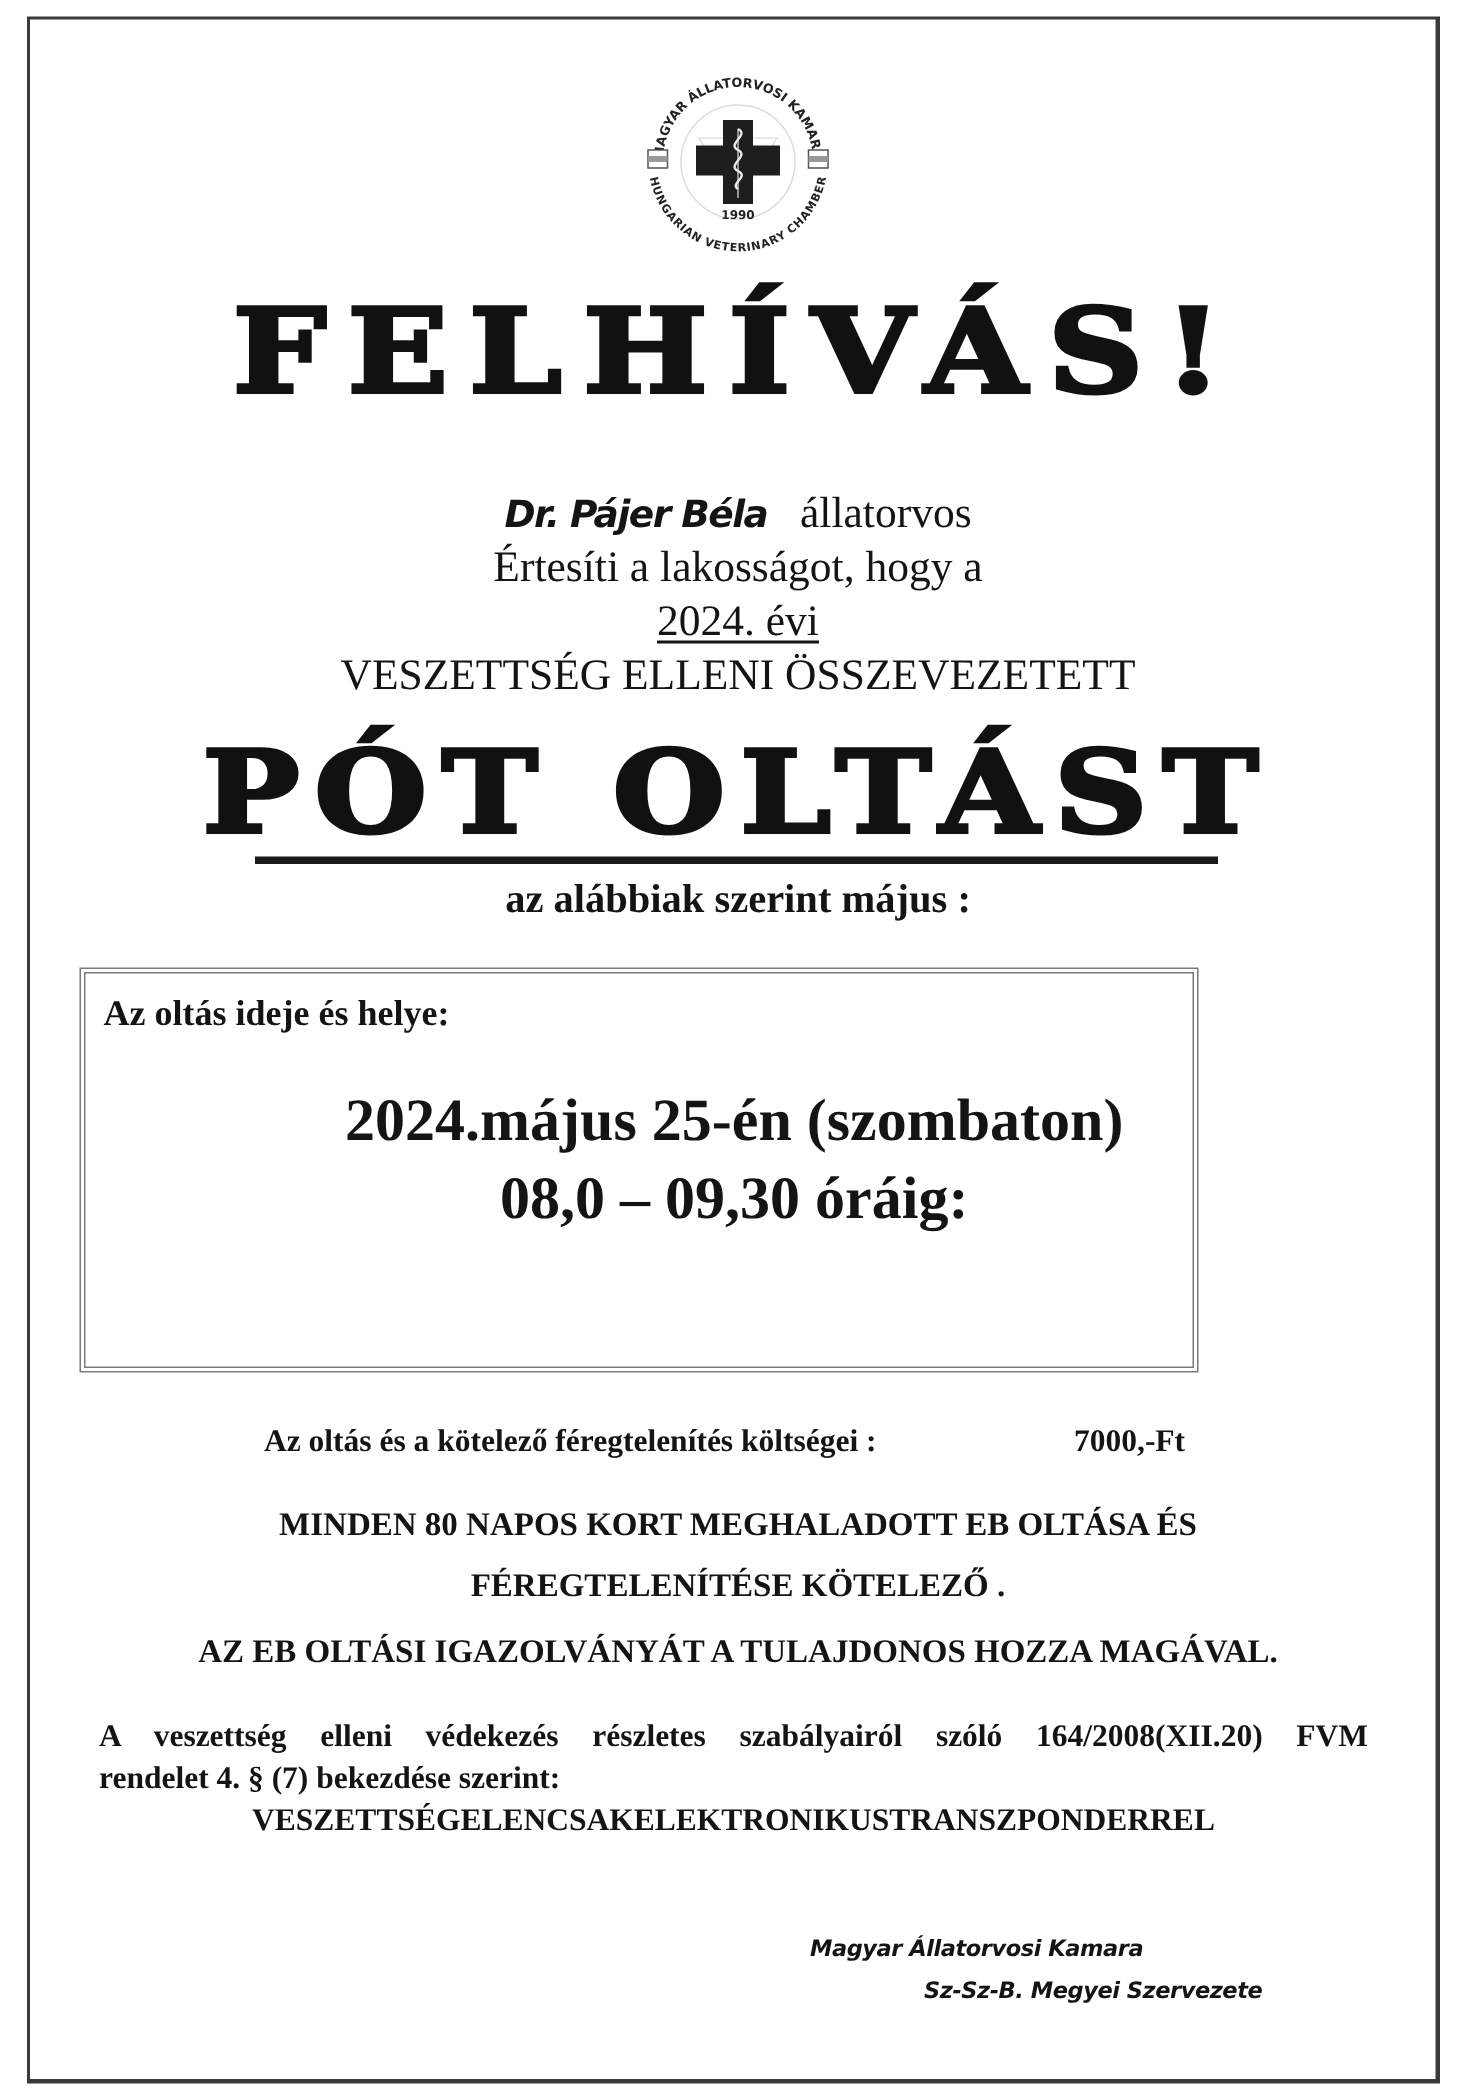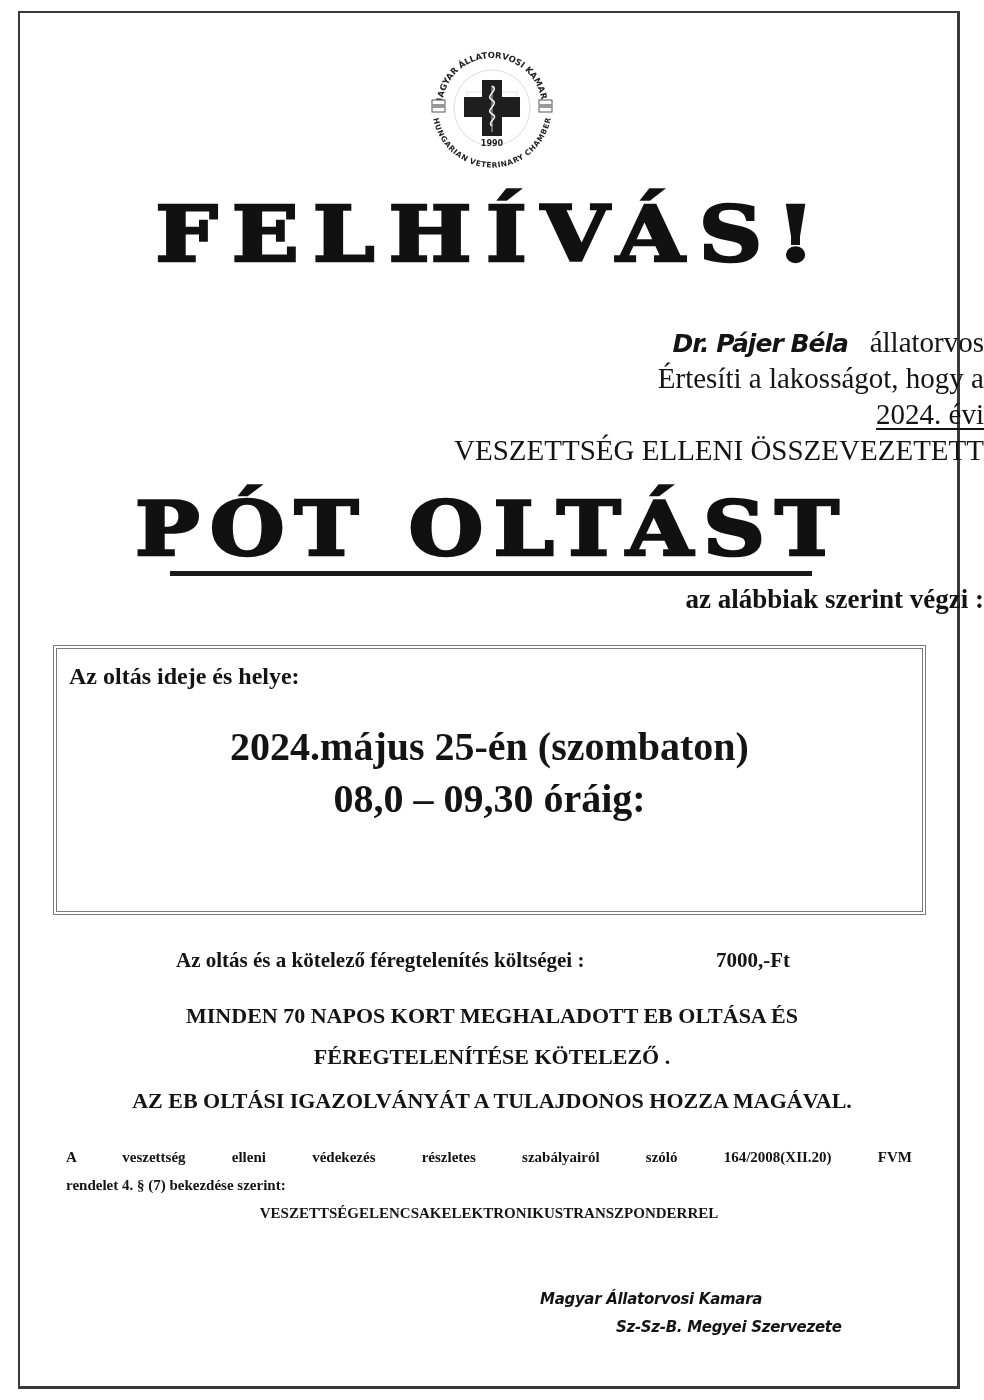--- a/index.html
+++ b/index.html
@@ -10,37 +10,37 @@
 
   
   .logo { position: absolute; left: 426px; top: 42px; width: 132px; height: 130px; }
 
   
   .display { font-family: "DejaVu Serif", serif; font-weight: bold; color: #111; letter-spacing: 0; white-space: nowrap; }
   .felhivas { top: 188px; font-size: 88px; letter-spacing: 14px; transform: scaleY(0.88); transform-origin: center top; }
   .pot { top: 484px; font-size: 86px; letter-spacing: 10px; transform: scaleY(0.88); transform-origin: center top; }
   .heavy { -webkit-text-stroke: 3px #111; }
 
-  .t-serif { font-family: "Liberation Serif", serif; text-align: right; }
+  .t-serif { font-family: "Liberation Serif", serif; }
   .line-28 { font-size: 29px; }
   .script { font-family: "DejaVu Sans", sans-serif; font-weight: bold; font-style: italic; letter-spacing: -1px; }
 
   .underline { text-decoration: underline; text-decoration-thickness: 2px; text-underline-offset: 4px; }
   .rule { position: absolute; left: 170px; top: 571px; width: 642px; height: 5px; background: #1a1a1a; }
 
-  .box { position: absolute; left: 53px; top: 645px; width: 873px; height: 270px; box-sizing: border-box; border: 4px double #7a7a7a; }
+  .box { position: absolute; left: 53px; top: 645px; width: 746px; height: 270px; box-sizing: border-box; border: 4px double #7a7a7a; }
   .box-label { position: absolute; left: 12px; top: 14px; font-size: 24px; font-weight: bold; }
   .box-big { position: absolute; left: 0; width: 865px; text-align: center; font-size: 40px; font-weight: bold; white-space: nowrap; }
 
   .bold { font-weight: bold; }
   .cost-label { left: 176px; top: 948px; font-size: 21px; font-weight: bold; white-space: nowrap; }
   .cost-value { left: 716px; top: 948px; font-size: 21px; font-weight: bold; white-space: nowrap; }
   .caps { font-size: 22px; font-weight: bold; white-space: nowrap; }
 
-  .legal { position: absolute; left: 66px; top: 1143px; width: 846px; font-size: 15px; font-weight: bold; line-height: 28px; }
+  .legal { position: absolute; left: 66px; top: 1143px; width: 846px; font-size: 21px; font-weight: bold; line-height: 28px; }
   .legal .just { display: block; text-align: justify; text-align-last: justify; white-space: nowrap; }
   .legal .left { display: block; white-space: nowrap; }
   .legal .just-wide { display: flex; justify-content: center; }
 
   .sig { font-family: "DejaVu Sans", sans-serif; font-weight: bold; font-style: italic; font-size: 15px; letter-spacing: -0.3px; white-space: nowrap; }
 </style>
 </head>
 <body>
 
 <div class="page-border"></div>
@@ -83,32 +83,32 @@
 </div>
 <div class="abs center t-serif line-28" style="top:362px;">Értesíti a lakosságot, hogy a</div>
 <div class="abs center t-serif line-28" style="top:398px;">
   <span class="underline">2024. évi</span>
 </div>
 <div class="abs center t-serif line-28" style="top:434px;">VESZETTSÉG ELLENI ÖSSZEVEZETETT</div>
 
 <div class="abs center display pot heavy">PÓT OLTÁST</div>
 <div class="rule"></div>
 
-<div class="abs center t-serif bold" style="top:584px; font-size:27px;">az alábbiak szerint végzi :</div>
+<div class="abs center t-serif bold" style="top:584px; font-size:27px;">az alábbiak szerint május :</div>
 
 <div class="box">
   <div class="box-label">Az oltás ideje és helye:</div>
   <div class="box-big" style="top:74px;">2024.május 25-én (szombaton)</div>
   <div class="box-big" style="top:126px;">08,0 – 09,30 óráig:</div>
 </div>
 
 <div class="abs cost-label">Az oltás és a kötelező féregtelenítés költségei :</div>
 <div class="abs cost-value">7000,-Ft</div>
 
-<div class="abs center caps" style="top:1003px;">MINDEN 70 NAPOS KORT MEGHALADOTT EB OLTÁSA ÉS</div>
+<div class="abs center caps" style="top:1003px;">MINDEN 80 NAPOS KORT MEGHALADOTT EB OLTÁSA ÉS</div>
 <div class="abs center caps" style="top:1031px;margin-top:13px;">FÉREGTELENÍTÉSE KÖTELEZŐ .</div>
 <div class="abs center caps" style="top:1088px;">AZ EB OLTÁSI IGAZOLVÁNYÁT A TULAJDONOS HOZZA MAGÁVAL.</div>
 
 <div class="legal">
   <span class="just">A veszettség elleni védekezés részletes szabályairól szóló 164/2008(XII.20) FVM</span>
   <span class="left">rendelet 4. § (7) bekezdése szerint:</span>
   <span class="just-wide">
     <span>VESZETTSÉG</span>
     <span>ELEN</span>
     <span>CSAK</span>

